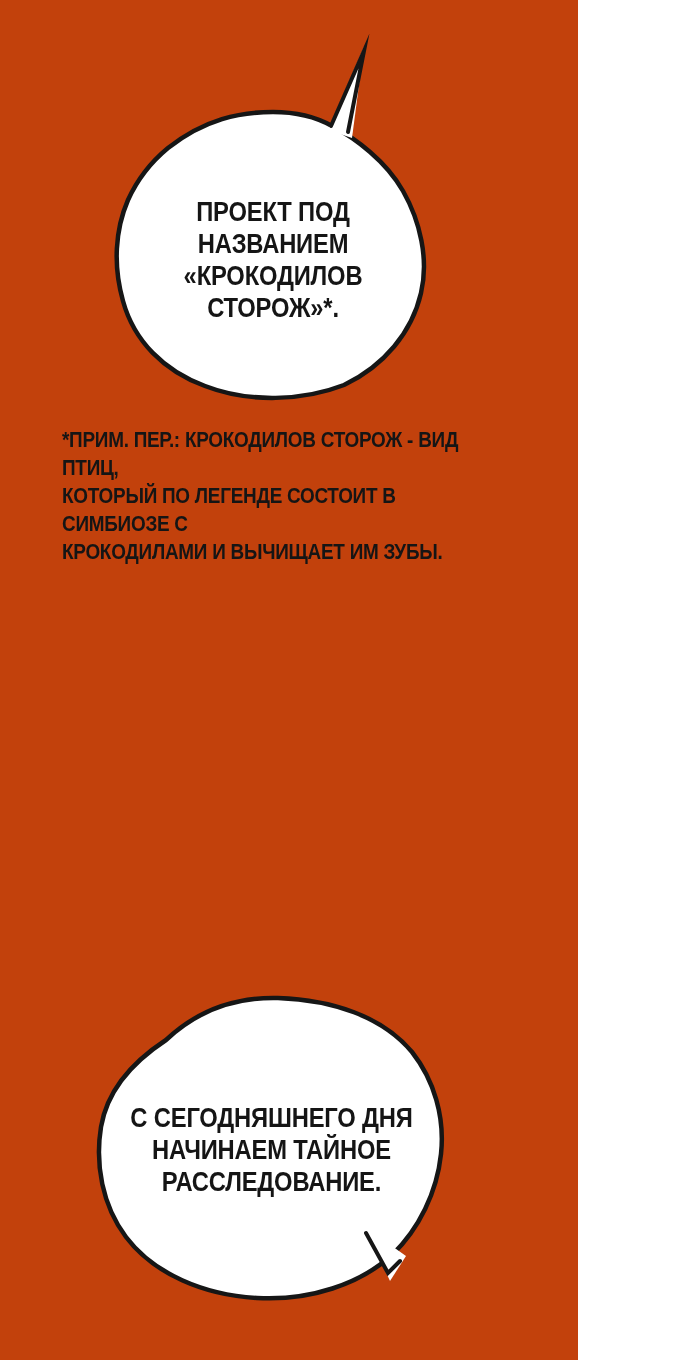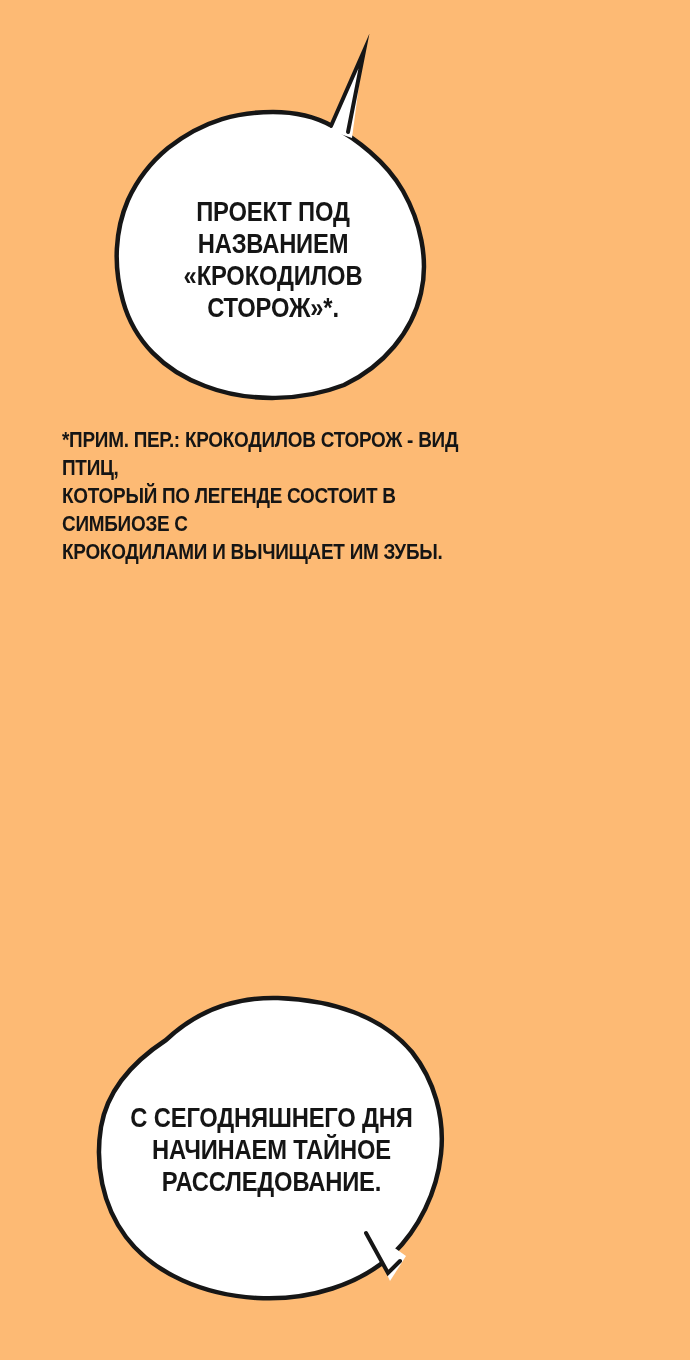--- a/index.html
+++ b/index.html
@@ -1,20 +1,20 @@
 <!DOCTYPE html>
 <html><head>
 <meta charset="utf-8">
 <style>
   html, body { margin: 0; padding: 0; }
   .page {
     position: relative;
-    width: 690px;
+    width: 578px;
     height: 1360px;
-    background: #fdba74;
+    background: #c2410c;
     overflow: hidden;
     font-family: "Liberation Sans", "DejaVu Sans", sans-serif;
   }
   .artwork {
     position: absolute;
     left: 0; top: 0;
     width: 690px; height: 1360px;
   }
   .bubble-text {
     position: absolute;

